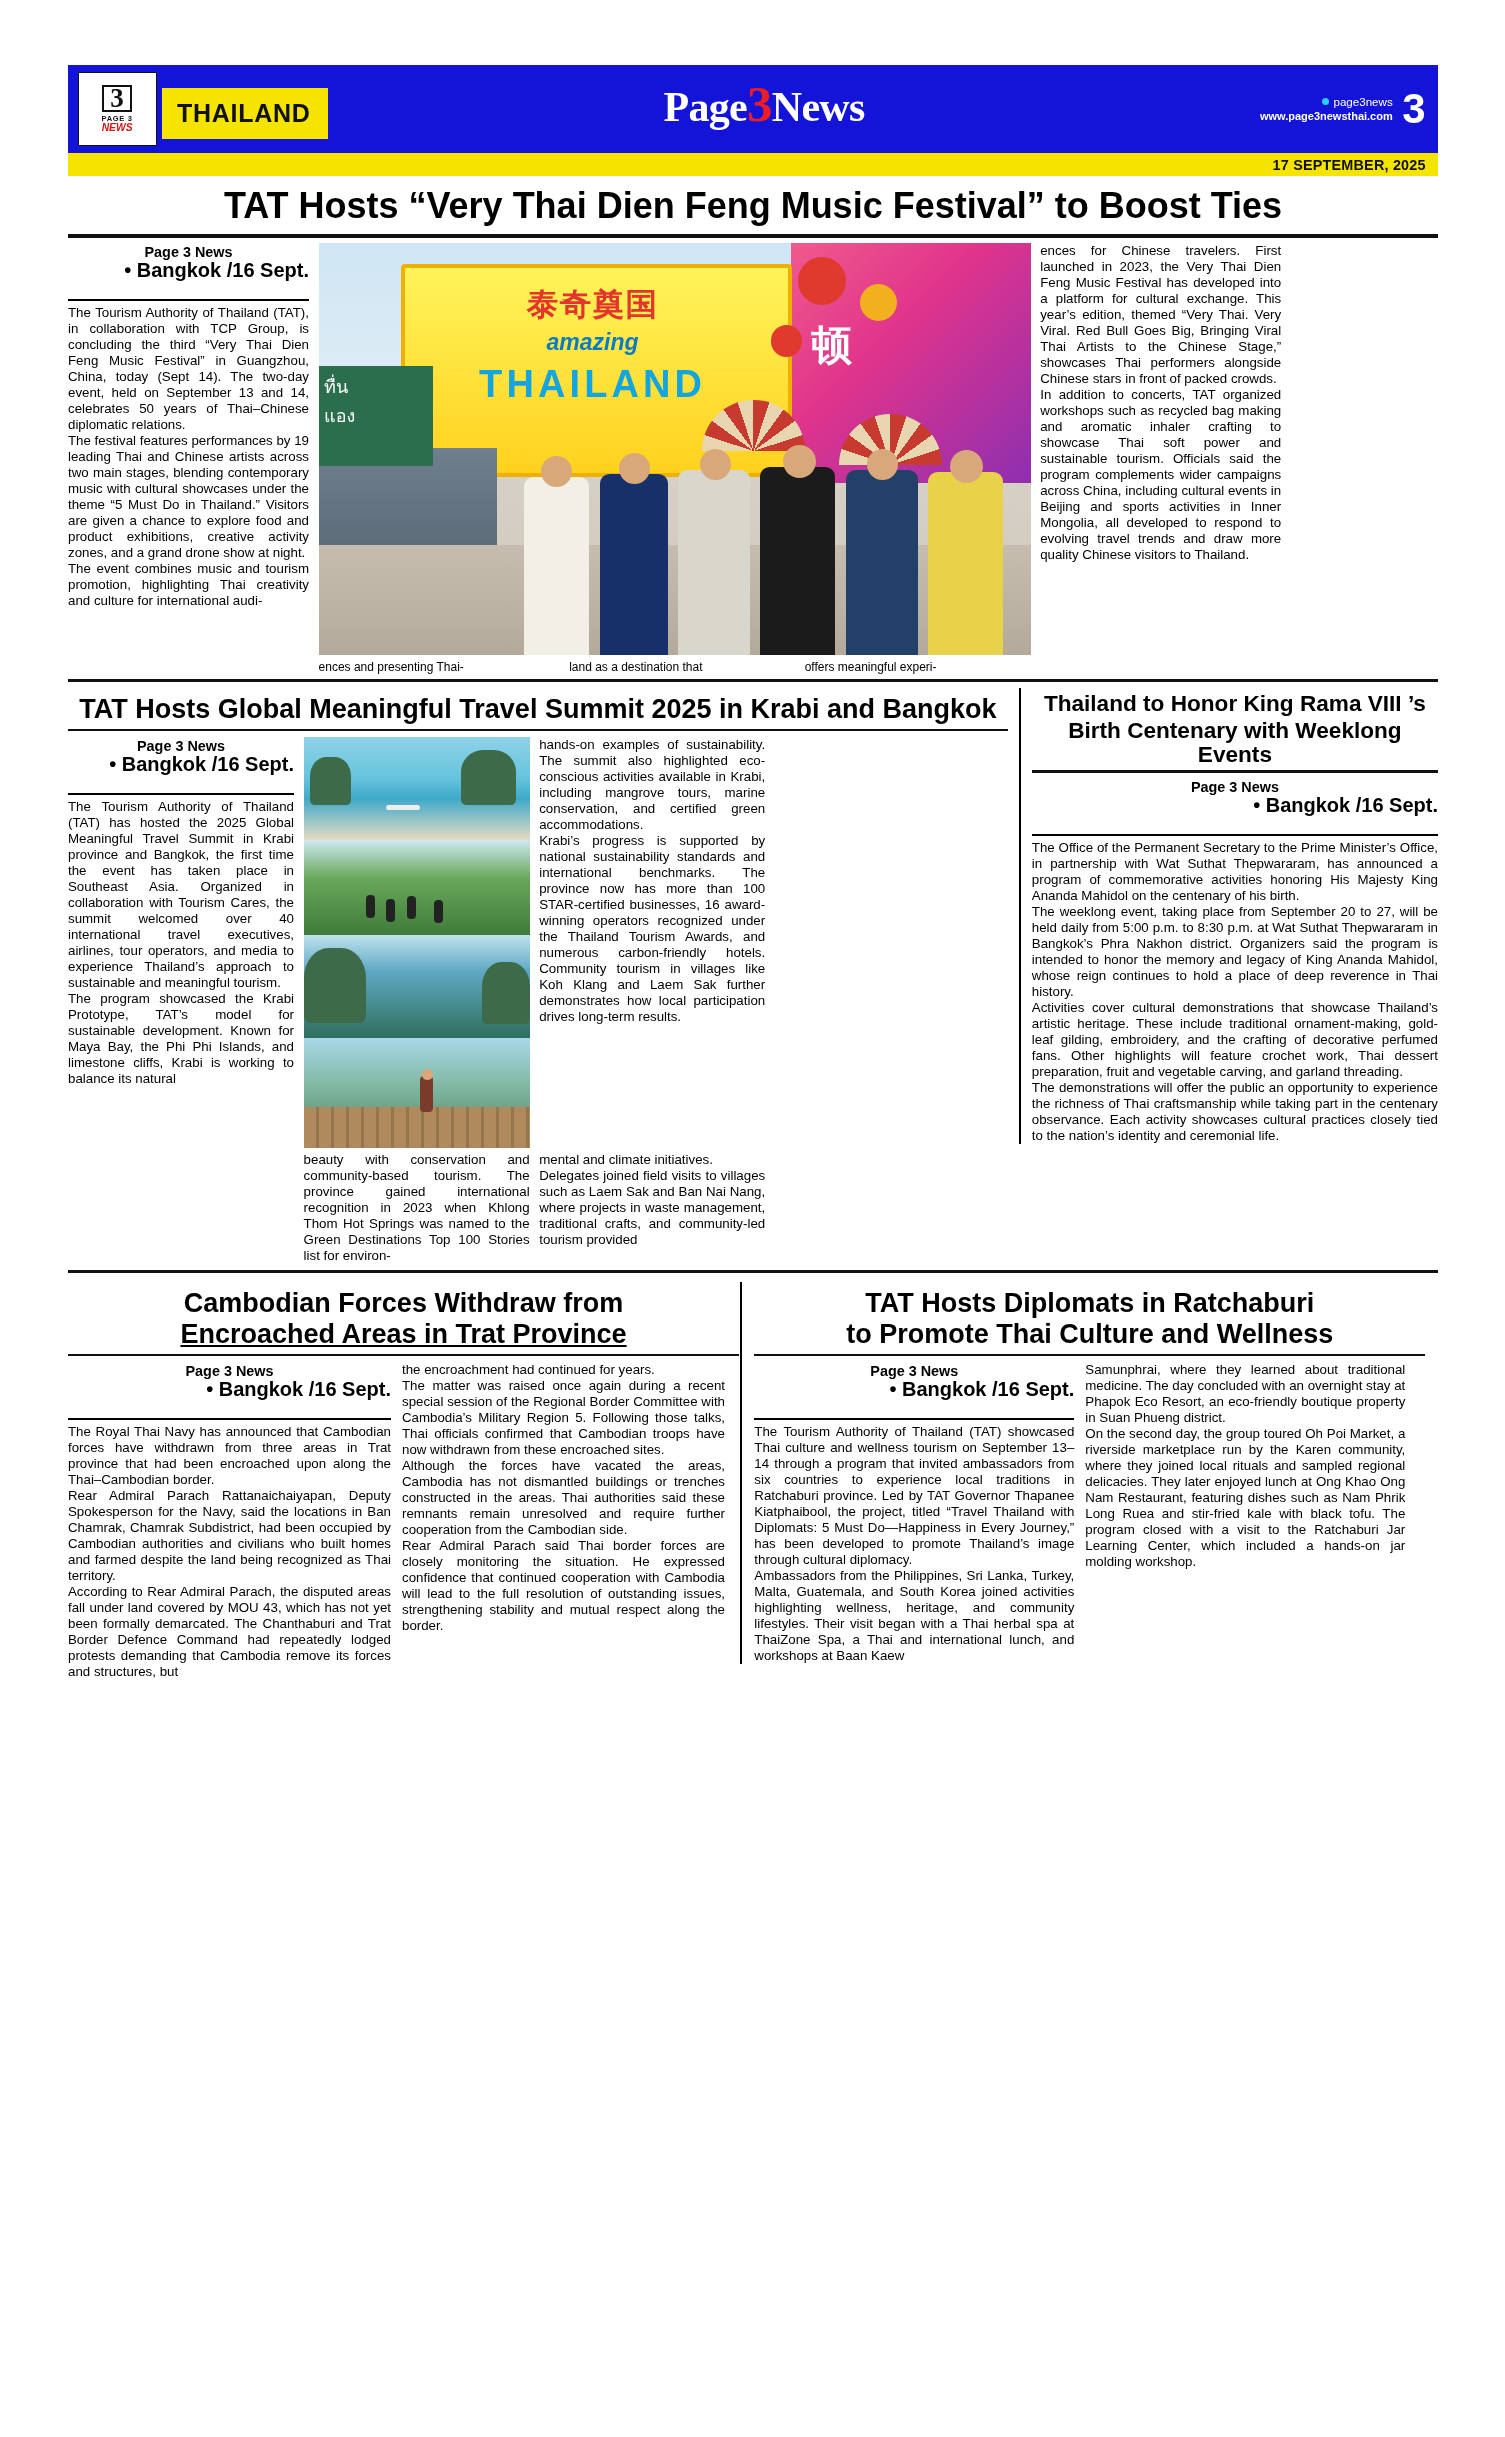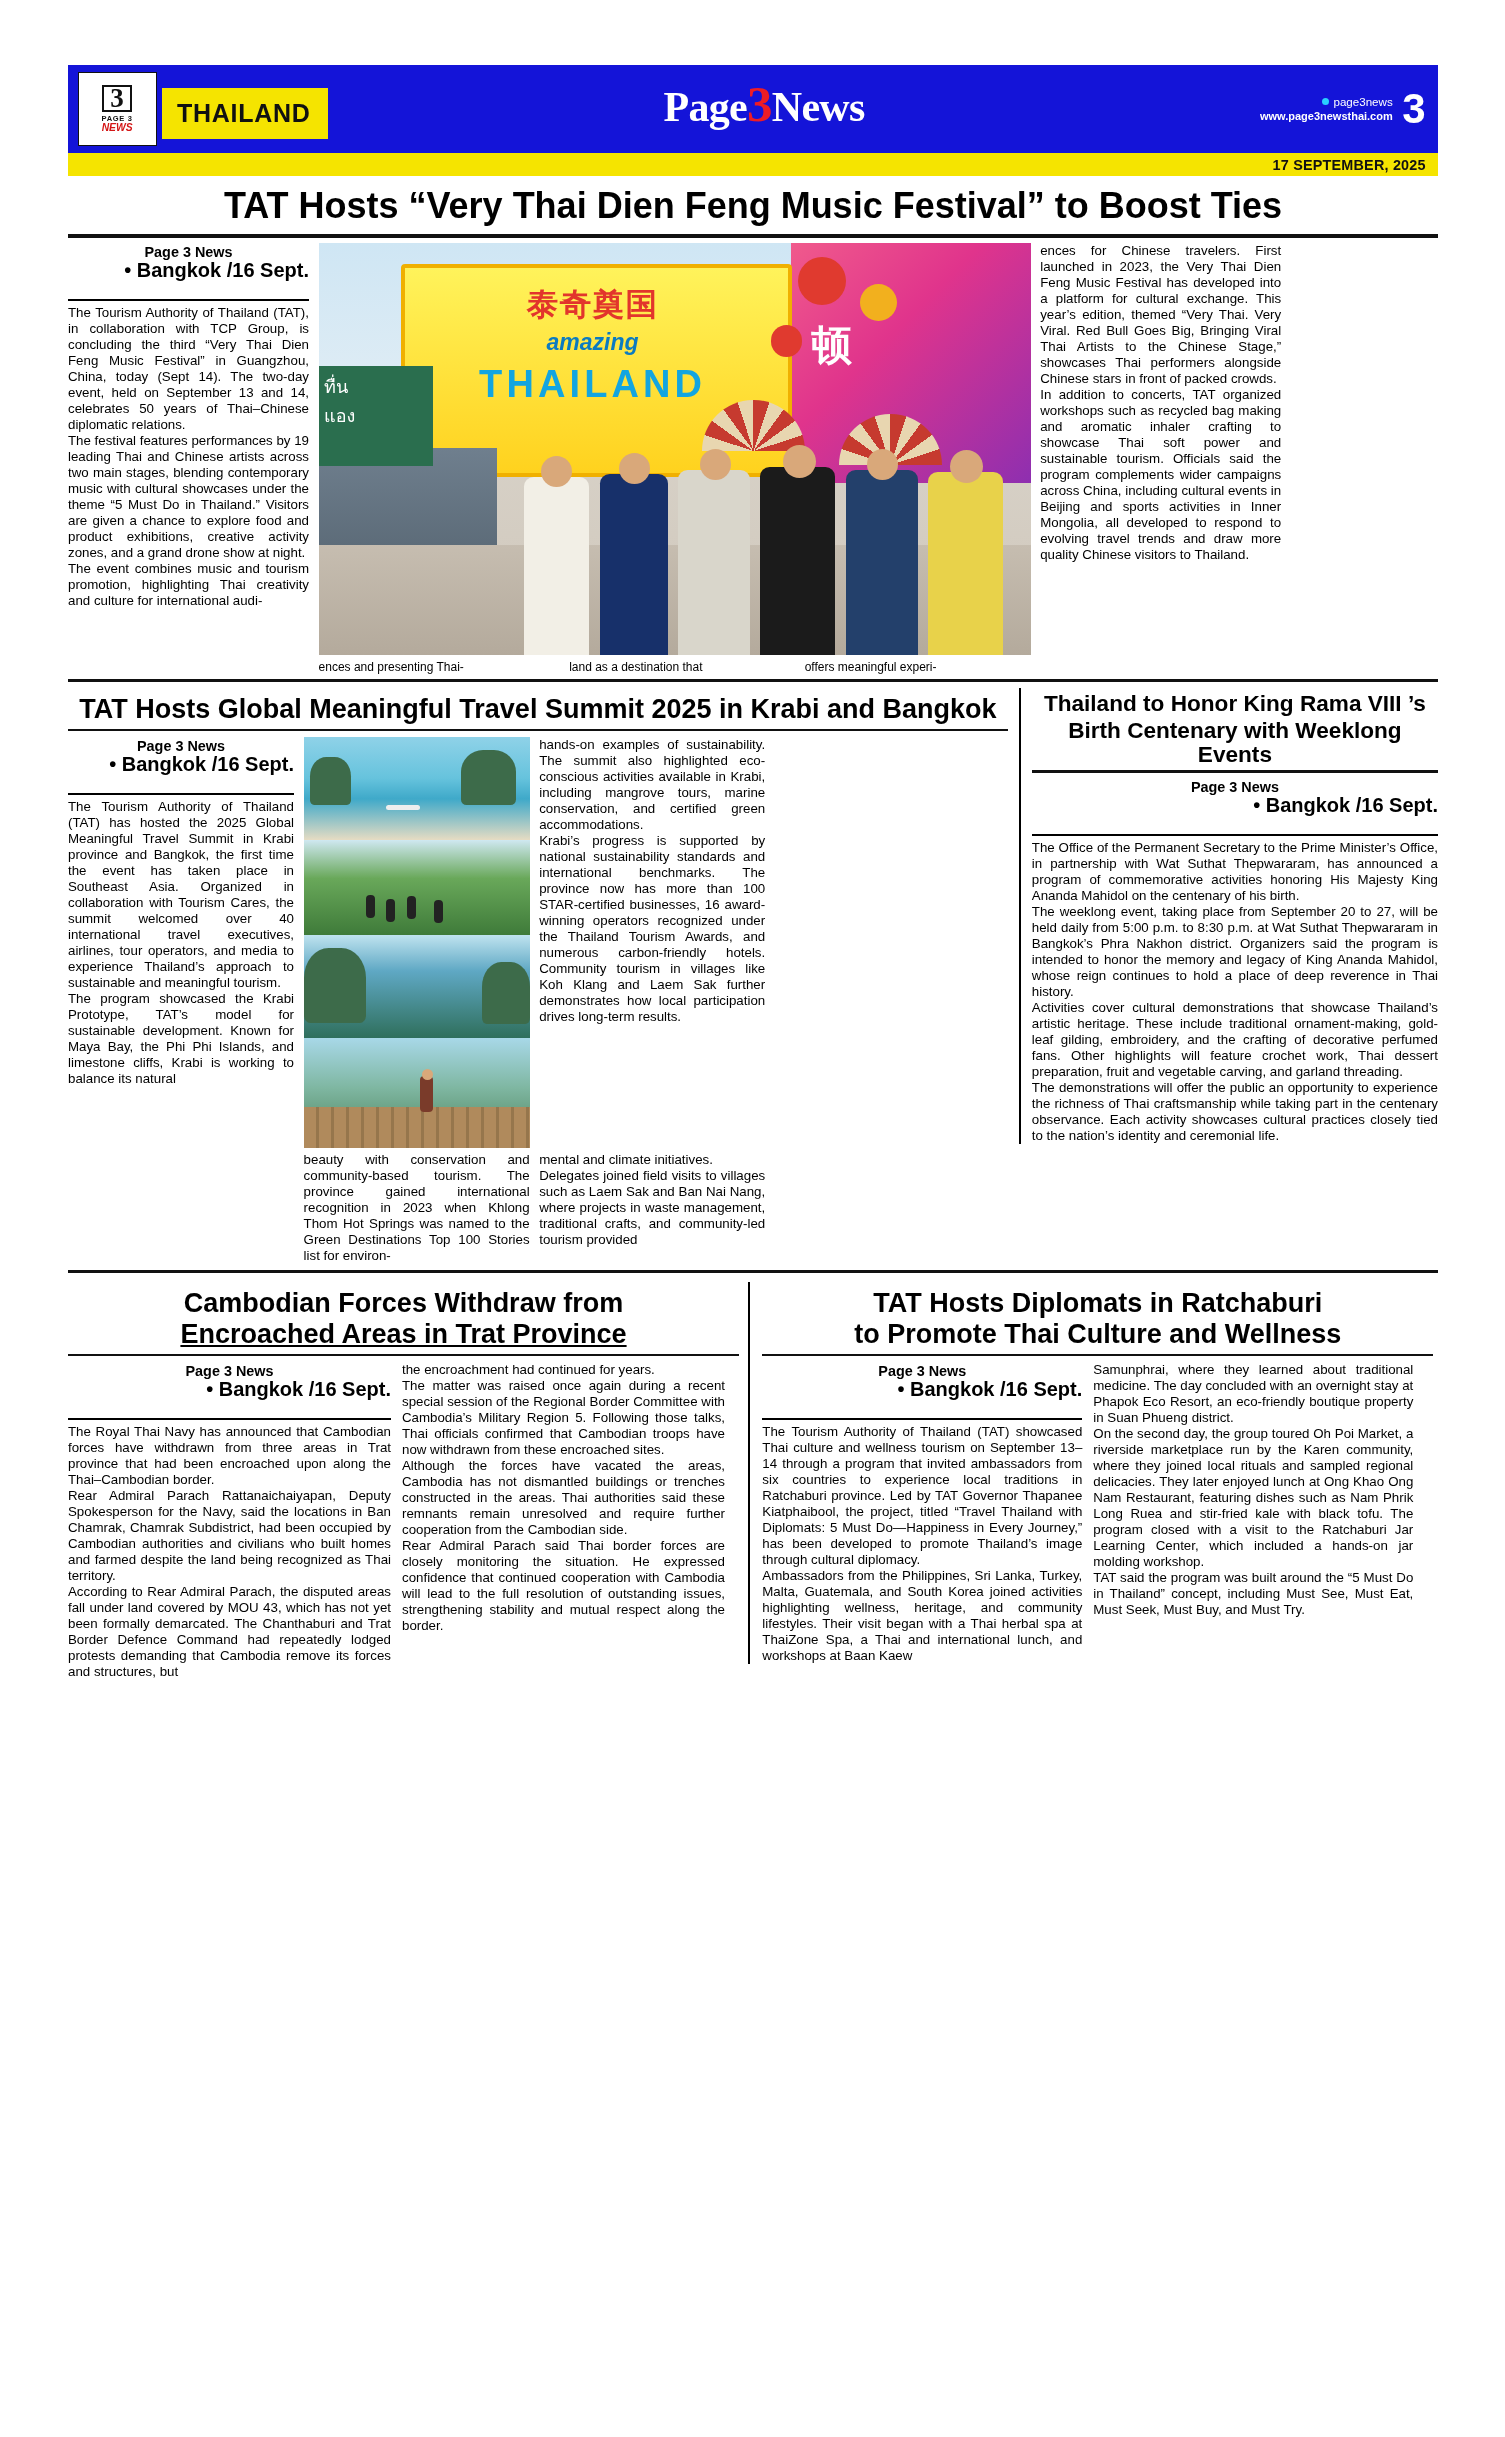--- a/index.html
+++ b/index.html
@@ -230,21 +230,21 @@
     width: 226px;
     height: 411px;
     overflow: hidden;
     position: relative;
     background: #9fd8e6;
   }
   .sec2-bottom { display: flex; gap: 9.6px; margin-top: 4.1px; }
   .sec2-bottom .c { width: 226px; }
 
   
-  .sec3 { display: flex; gap: 9px; margin-top: 9.6px; align-items: flex-start; }
+  .sec3 { display: flex; gap: 1px; margin-top: 9.6px; align-items: flex-start; }
   .sec3-left { width: 671px; }
   .sec3-right { width: 671px; border-left: 2.1px solid #000; padding-left: 12.3px; }
   .two-col { display: flex; gap: 11px; }
   .two-col .c { width: 323px; }
   .sec3-right .two-col .c { width: 320px; }
   
   .p1-bg { position:absolute; inset:0; background: linear-gradient(#cfe6f4 0%, #e3eef5 45%, #d8d2c8 46%, #cfc7bb 100%); }
   .p1-booth {
     position:absolute; left:82px; top:20.5px; width:383px; height:205px;
     background: linear-gradient(#fff35b, #ffd21e);
@@ -513,20 +513,19 @@
           <div class="byline-box">
             <div class="byline-1">Page 3 News</div>
             <div class="byline-2">• Bangkok /16 Sept.</div>
           </div>
           <p class="body">The Tourism Authority of Thailand (TAT) showcased Thai culture and wellness tourism on September 13–14 through a program that invited ambassadors from six countries to experience local traditions in Ratchaburi province. Led by TAT Governor Thapanee Kiatphaibool, the project, titled “Travel Thailand with Diplomats: 5 Must Do—Happiness in Every Journey,” has been developed to promote Thailand’s image through cultural diplomacy.</p>
           <p class="body">Ambassadors from the Philippines, Sri Lanka, Turkey, Malta, Guatemala, and South Korea joined activities highlighting wellness, heritage, and community lifestyles. Their visit began with a Thai herbal spa at ThaiZone Spa, a Thai and international lunch, and workshops at Baan Kaew</p>
         </div>
         <div class="c">
           <p class="body">Samunphrai, where they learned about traditional medicine. The day concluded with an overnight stay at Phapok Eco Resort, an eco-friendly boutique property in Suan Phueng district.</p>
           <p class="body">On the second day, the group toured Oh Poi Market, a riverside marketplace run by the Karen community, where they joined local rituals and sampled regional delicacies. They later enjoyed lunch at Ong Khao Ong Nam Restaurant, featuring dishes such as Nam Phrik Long Ruea and stir-fried kale with black tofu. The program closed with a visit to the Ratchaburi Jar Learning Center, which included a hands-on jar molding workshop.</p>
-          <p class="body">TAT said the program was built around the “5 Must Do in Thailand” concept, including Must See, Must Eat, Must Seek, Must Buy, and Must Try.</p>
         </div>
       </div>
     </div>
   </div>
 
 </div>
 
 
 </body></html>

